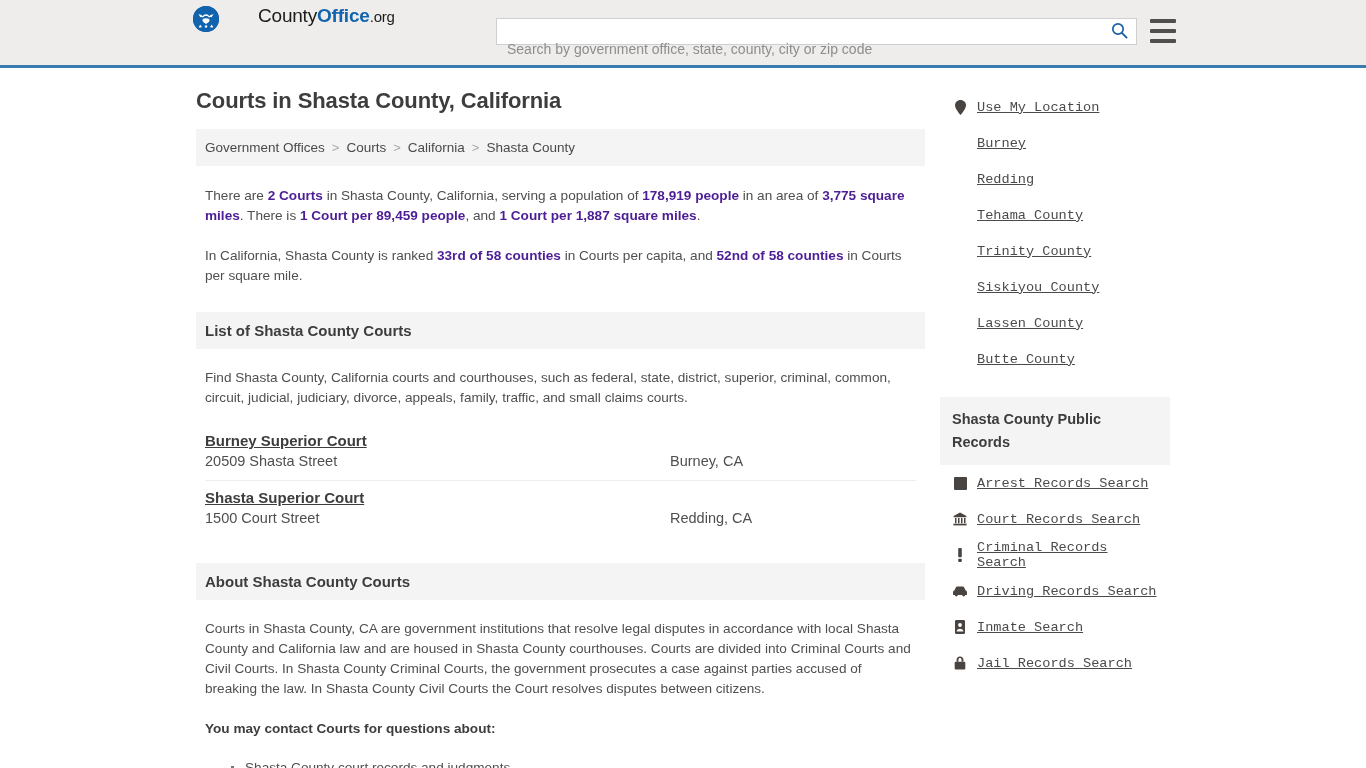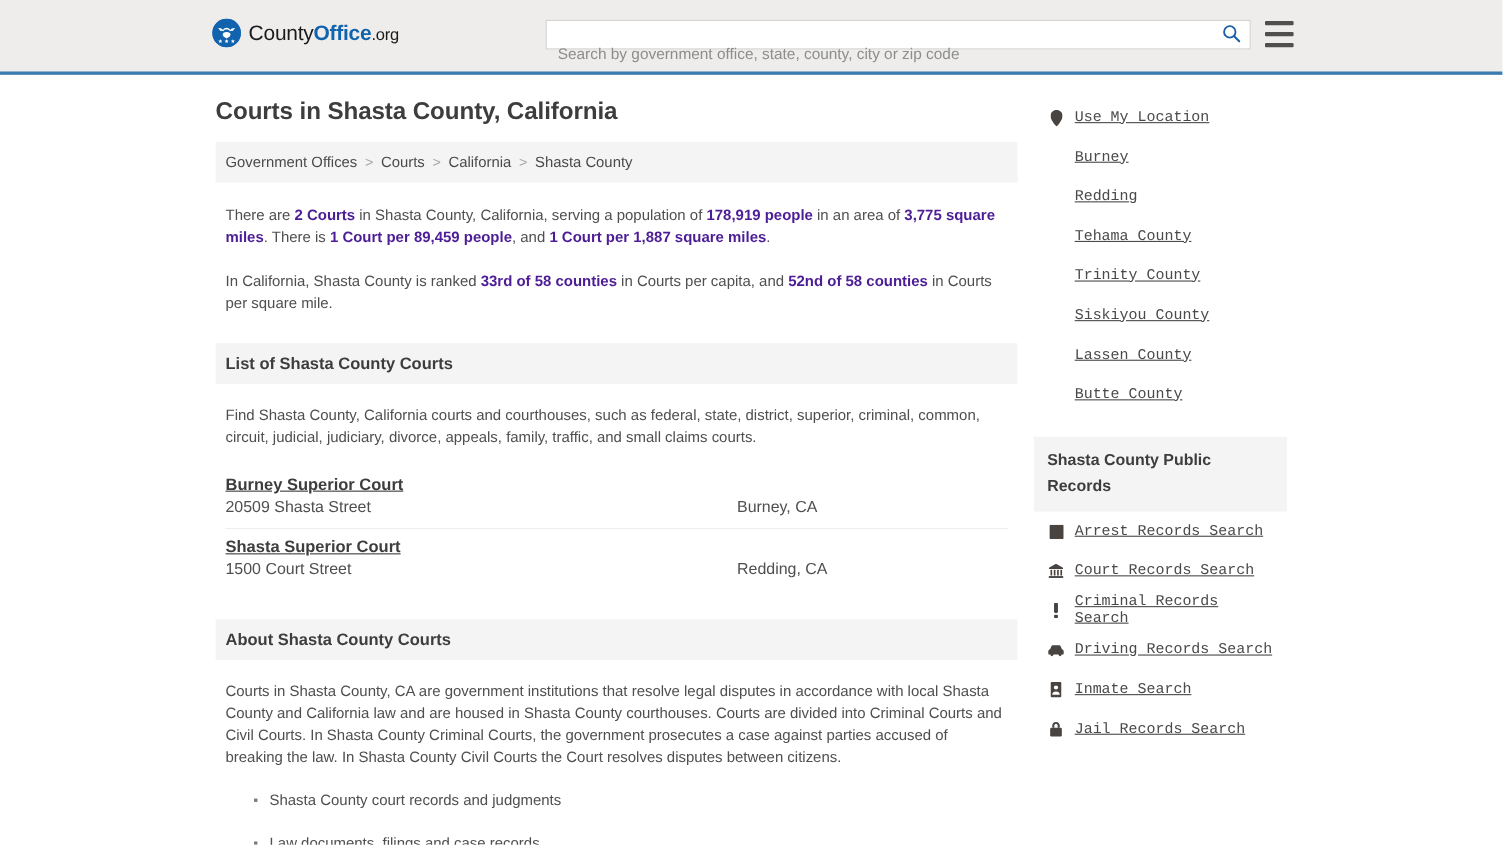--- a/index.html
+++ b/index.html
@@ -19,24 +19,25 @@
     background: #eeedeb;
     border-bottom: 3px solid #3b7cb0;
   }
   .header-inner {
     position: relative;
     width: 1366px;
     height: 65px;
   }
   .logo-wrap {
     position: absolute;
-    left: 193px; top: 16px;
-    display: flex; align-items: center;
+    left: 193px; top: 6px;
+    display: flex; 
     height: 28px;
     text-decoration: none;
+    gap: 32px;
   }
   .logo-mark {
     width: 26px; height: 26px;
     border-radius: 50%;
     background: #1163ae;
     display: block;
     position: relative;
     flex: 0 0 auto;
   }
   .logo-mark svg { display:block; }
@@ -332,20 +333,21 @@
           </div></div>
         <div class="court-row"><a href="#" class="court-name">Shasta Superior Court</a><div class="court-line">
             <span class="court-addr">1500 Court Street</span>
             <span class="court-city">Redding, CA</span>
           </div></div>
       </div>
 
     <div class="section-head">About Shasta County Courts</div>
     <div class="section-body">
       <p>Courts in Shasta County, CA are government institutions that resolve legal disputes in accordance with local Shasta County and California law and are housed in Shasta County courthouses. Courts are divided into Criminal Courts and Civil Courts. In Shasta County Criminal Courts, the government prosecutes a case against parties accused of breaking the law. In Shasta County Civil Courts the Court resolves disputes between citizens.</p>
+      <p class="lead-q">You may contact Courts for questions about:</p>
       <ul class="bullets" id="about-bullets">
           <li>Shasta County court records and judgments</li>
           <li>Law documents, filings and case records</li>
         </ul>
     </div>
 
   </div>
 
   <div class="side-col">
 

